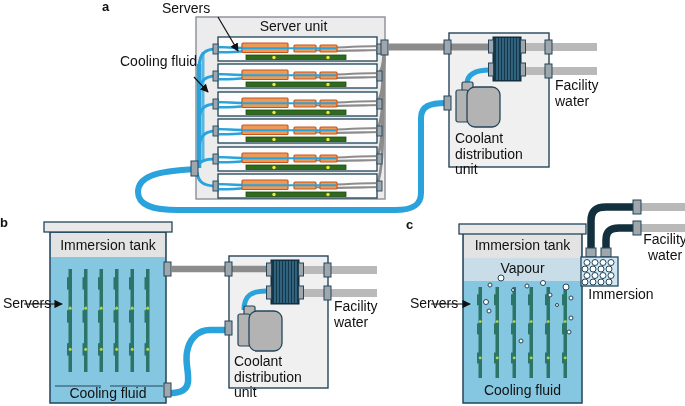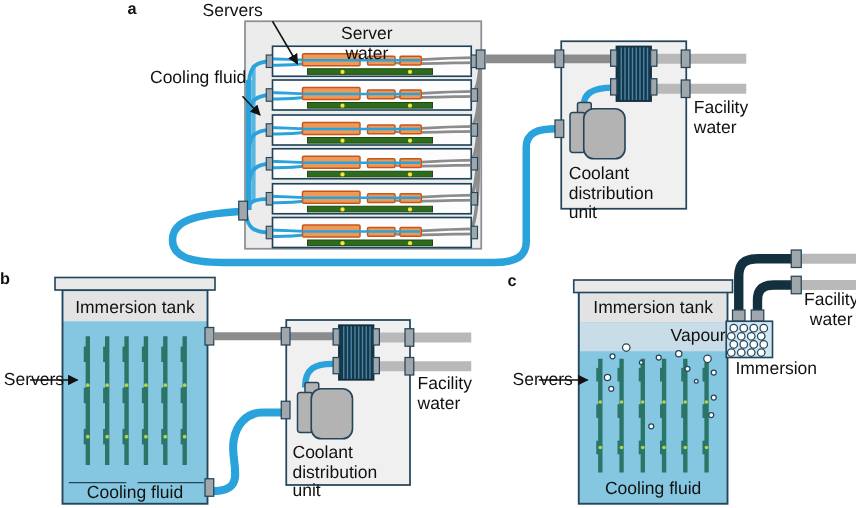--- a/index.html
+++ b/index.html
@@ -222,32 +222,32 @@
           <circle cx="609" cy="282" r="3"></circle>
     </g>
 
     <path d="M431,304 L470,304" stroke="#111" stroke-width="1.2" fill="none" marker-end="url(#arr)"></path>
   </g>
 </svg>
 
 <div class="lbl letter" style="left:102px;top:0px;">a</div>
 <div class="lbl" style="left:162px;top:1px;">Servers</div>
 <div class="lbl" style="left:120px;top:54px;">Cooling fluid</div>
-<div class="lbl ctr" style="left:256px;top:19px;width:75px;">Server water</div>
+<div class="lbl ctr" style="left:256px;top:19px;width:75px;">Server unit</div>
 <div class="lbl" style="left:455px;top:131px;width:92px;">Coolant distribution unit</div>
 <div class="lbl" style="left:555px;top:78px;width:46px;">Facility water</div>
 
 <div class="lbl letter" style="left:0px;top:216px;">b</div>
 <div class="lbl ctr" style="left:52px;top:238px;width:112px;">Immersion tank</div>
 <div class="lbl" style="left:3px;top:296px;">Servers</div>
 <div class="lbl ctr" style="left:52px;top:386px;width:112px;">Cooling fluid</div>
 <div class="lbl" style="left:234px;top:354px;width:92px;">Coolant distribution unit</div>
 <div class="lbl" style="left:334px;top:299px;width:46px;">Facility water</div>
 
 <div class="lbl letter" style="left:406px;top:218px;">c</div>
 <div class="lbl ctr" style="left:464px;top:238px;width:117px;">Immersion tank</div>
-<div class="lbl ctr" style="left:464px;top:261px;width:117px;padding-left:36px;">Vapour</div>
+<div class="lbl ctr" style="left:464px;top:261px;width:117px;">Vapour</div>
 <div class="lbl" style="left:410px;top:296px;">Servers</div>
 <div class="lbl ctr" style="left:464px;top:383px;width:117px;">Cooling fluid</div>
 <div class="lbl ctr" style="left:584px;top:287px;width:74px;">Immersion</div>
 <div class="lbl ctr" style="left:638px;top:232px;width:54px;">Facility water</div>
 
 </div>
 
 </body></html>

